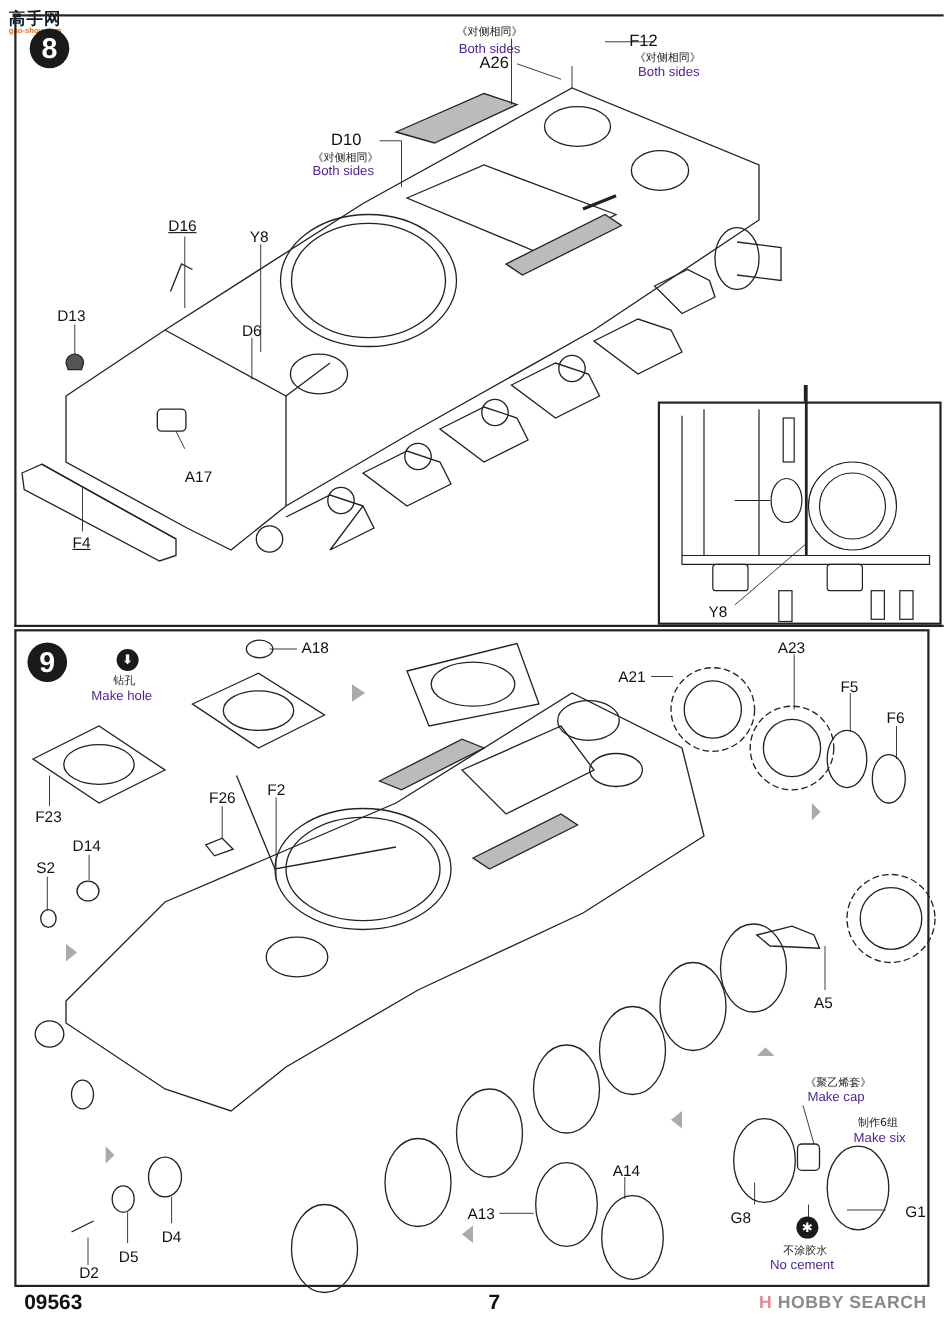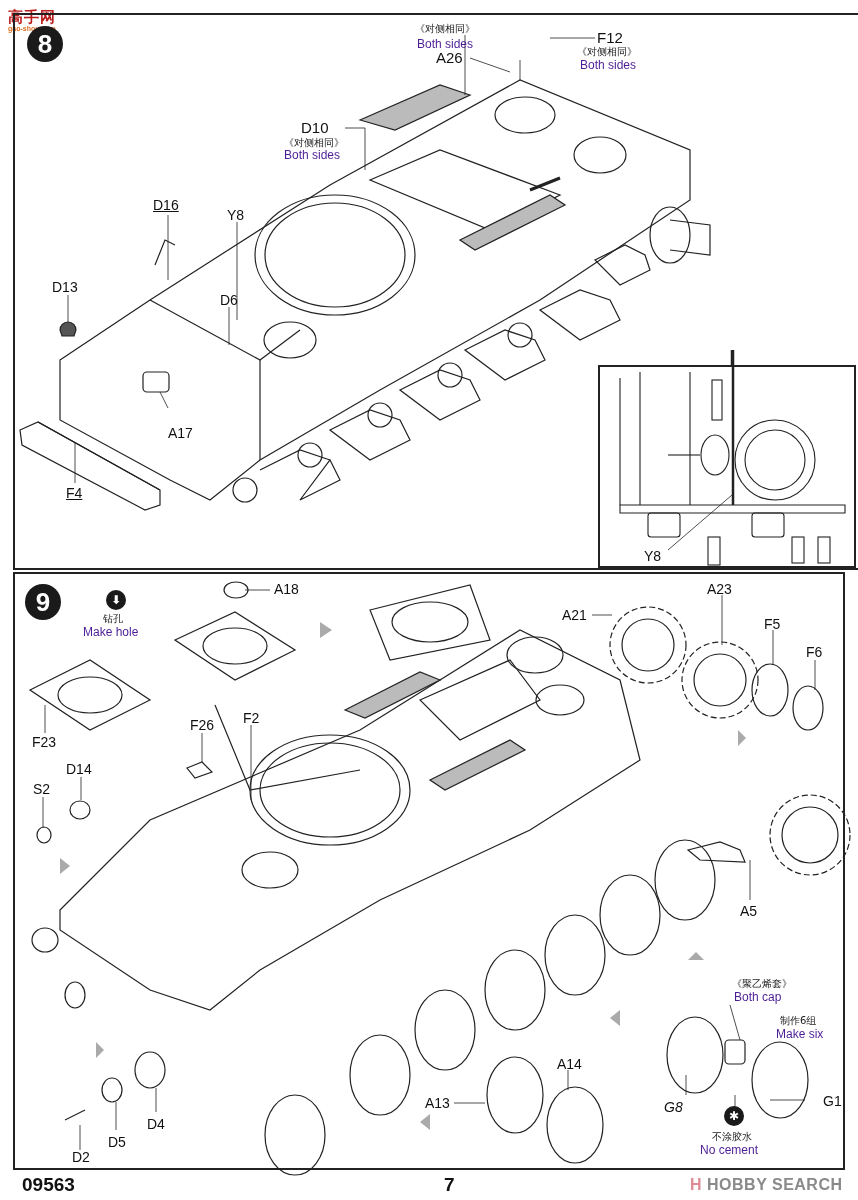--- a/index.html
+++ b/index.html
@@ -10,21 +10,21 @@
   #inset{position:absolute;left:598px;top:365px;width:258px;height:203px;border:2px solid #222;box-sizing:border-box;background:#fff;}
   .step{position:absolute;width:36px;height:36px;border-radius:50%;background:#1a1a1a;color:#fff;font:bold 26px "Liberation Sans",sans-serif;display:flex;align-items:center;justify-content:center;}
   .lbl{position:absolute;font:14px "Liberation Sans",sans-serif;color:#111;white-space:nowrap;line-height:1;}
   .lbl.big{font-size:15px;}
   .cn{position:absolute;font:10px "DejaVu Sans",sans-serif;color:#222;white-space:nowrap;}
   .en{position:absolute;font:12px "Liberation Sans",sans-serif;color:#4c1d95;white-space:nowrap;}
   svg.art{position:absolute;left:0;top:0;}
   .footer-code{position:absolute;left:22px;top:1174px;font:bold 19px "Liberation Sans",sans-serif;}
   .footer-page{position:absolute;left:444px;top:1174px;font:bold 19px "Liberation Sans",sans-serif;}
   .logo{position:absolute;left:8px;top:8px;width:62px;height:30px;}
-  .logo .t{font:bold 15px "DejaVu Sans",sans-serif;color:#b91c1c;letter-spacing:1px;}
+  .logo .t{font:bold 15px "DejaVu Sans",sans-serif;color:#0f172a;letter-spacing:1px;}
   .logo .u{font:bold 7px "Liberation Sans",sans-serif;color:#e07020;display:block;margin-top:-2px;}
   .hobby{position:absolute;left:690px;top:1176px;font:bold 16px "Liberation Sans",sans-serif;color:#8a8a8a;letter-spacing:0.5px;}
   .hobby .h{color:#e08a94;}
   .icon-circle{position:absolute;width:20px;height:20px;border-radius:50%;background:#1a1a1a;color:#fff;font:bold 12px "DejaVu Sans",sans-serif;display:flex;align-items:center;justify-content:center;}
 </style>
 </head>
 <body>
 
 <div class="logo">
   <span class="t">高手网</span>
@@ -201,21 +201,21 @@
     <polygon points="430,1130 420,1122 430,1114"></polygon>
     <polygon points="620,1026 610,1018 620,1010"></polygon>
     <polygon points="688,960 696,952 704,960"></polygon>
     <polygon points="738,730 746,738 738,746"></polygon>
   </g>
 </svg>
 
 <div class="cn" style="left:415px;top:22px;">《对侧相同》</div>
 <div class="en" style="left:417px;top:37px;">Both sides</div>
 <div class="lbl big" style="left:436px;top:50px;">A26</div>
-<div class="lbl big" style="left:597px;top:30px;">F12</div>
+<div class="lbl big" style="left:572px;top:30px;">F12</div>
 <div class="cn" style="left:577px;top:45px;">《对侧相同》</div>
 <div class="en" style="left:580px;top:58px;">Both sides</div>
 <div class="lbl big" style="left:301px;top:120px;">D10</div>
 <div class="cn" style="left:284px;top:136px;">《对侧相同》</div>
 <div class="en" style="left:284px;top:148px;">Both sides</div>
 <div class="lbl" style="left:153px;top:198px;text-decoration:underline;">D16</div>
 <div class="lbl" style="left:227px;top:208px;">Y8</div>
 <div class="lbl" style="left:52px;top:280px;">D13</div>
 <div class="lbl" style="left:220px;top:293px;">D6</div>
 <div class="lbl" style="left:168px;top:426px;">A17</div>
@@ -255,25 +255,25 @@
 <div class="lbl" style="left:243px;top:711px;">F2</div>
 <div class="lbl" style="left:33px;top:782px;">S2</div>
 <div class="lbl" style="left:66px;top:762px;">D14</div>
 <div class="lbl" style="left:562px;top:608px;">A21</div>
 <div class="lbl" style="left:707px;top:582px;">A23</div>
 <div class="lbl" style="left:764px;top:617px;">F5</div>
 <div class="lbl" style="left:806px;top:645px;">F6</div>
 <div class="lbl" style="left:740px;top:904px;">A5</div>
 
 <div class="cn" style="left:732px;top:977px;">《聚乙烯套》</div>
-<div class="en" style="left:734px;top:990px;">Both cap</div>
+<div class="en" style="left:734px;top:990px;">Make cap</div>
 <div class="cn" style="left:780px;top:1014px;">制作6组</div>
 <div class="en" style="left:776px;top:1027px;">Make six</div>
 
-<div class="lbl" style="left:664px;top:1100px;font-style:italic;">G8</div>
+<div class="lbl" style="left:664px;top:1100px;">G8</div>
 <div class="lbl" style="left:823px;top:1094px;">G1</div>
 <div class="icon-circle" style="left:724px;top:1106px;">✱</div>
 <div class="cn" style="left:712px;top:1130px;">不涂胶水</div>
 <div class="en" style="left:700px;top:1143px;">No cement</div>
 
 <div class="lbl" style="left:425px;top:1096px;">A13</div>
 <div class="lbl" style="left:557px;top:1057px;">A14</div>
 <div class="lbl" style="left:72px;top:1150px;">D2</div>
 <div class="lbl" style="left:108px;top:1135px;">D5</div>
 <div class="lbl" style="left:147px;top:1117px;">D4</div>

